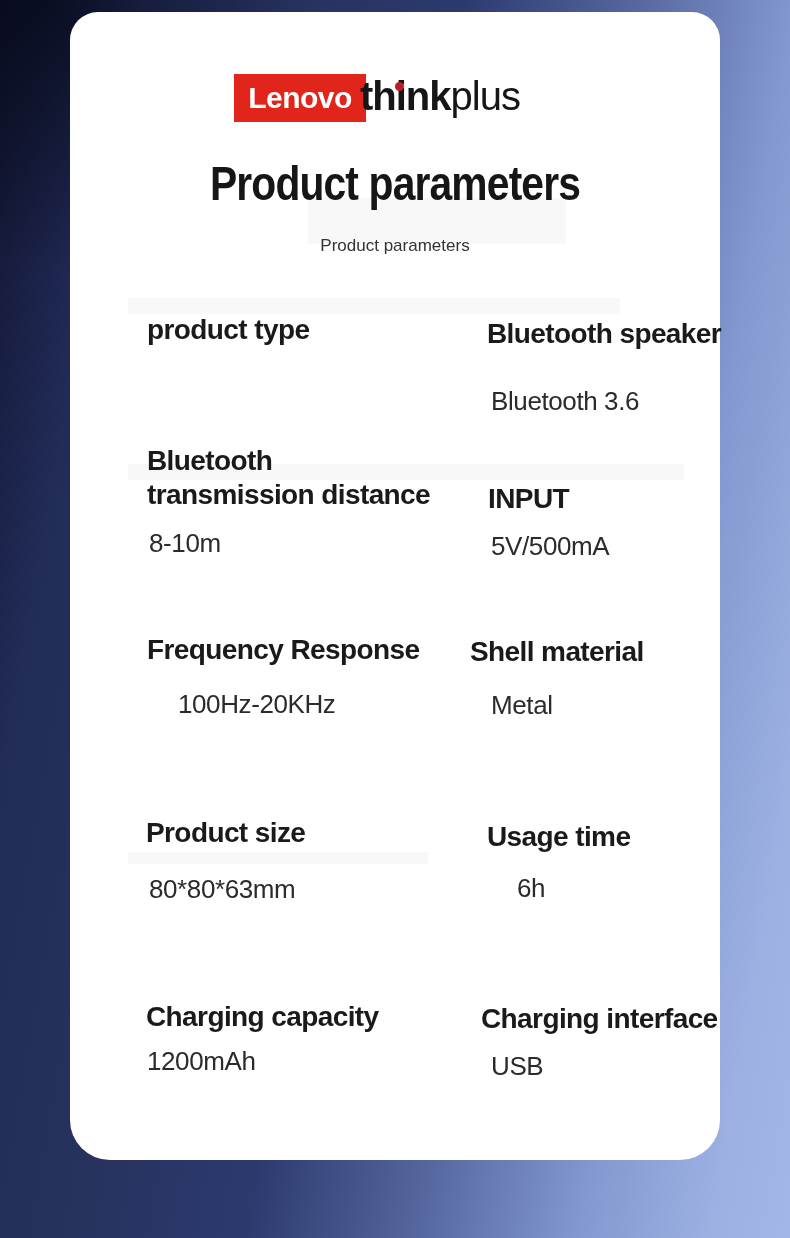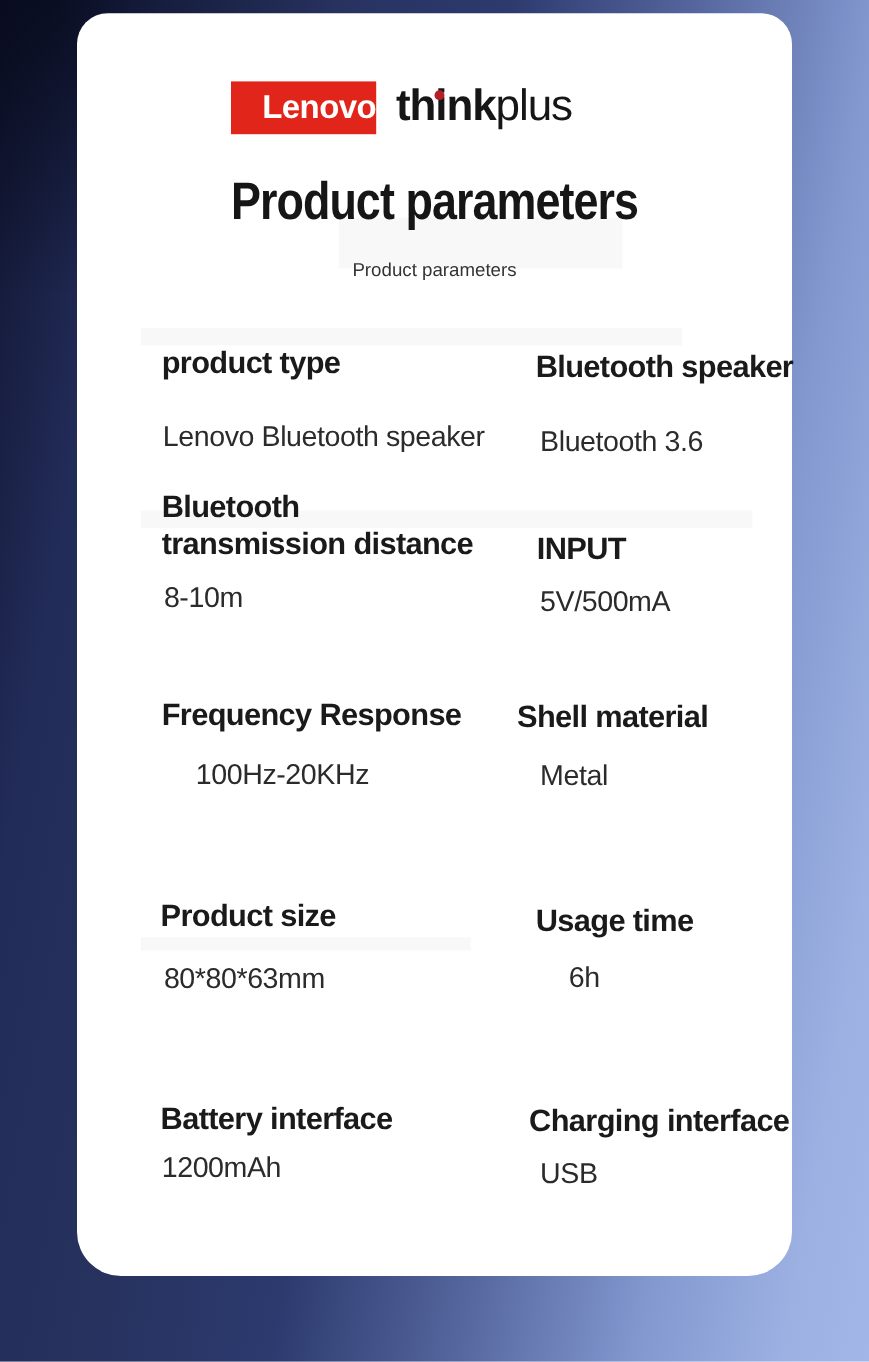--- a/index.html
+++ b/index.html
@@ -26,24 +26,24 @@
   
   .band { position: absolute; background: #f2f2f2; opacity: 0.55; }
   .band-title { left: 238px; top: 186px; width: 258px; height: 46px; }
   .band-row1  { left: 58px;  top: 286px; width: 492px; height: 16px; }
   .band-row2  { left: 58px;  top: 452px; width: 556px; height: 16px; }
   .band-row4  { left: 58px;  top: 840px; width: 300px; height: 12px; }
 
   
   .logo-box {
     position: absolute;
-    left: 140px; top: 62px;
+    left: 164px; top: 62px;
     width: 132px; height: 48px;
     background: #e1251b;
-    display: flex; align-items: center; justify-content: flex-end;
+    display: flex; align-items: center; justify-content: center;
   }
   .logo-box .lenovo-text {
     color: #ffffff;
     font-size: 30px;
     font-weight: 700;
     letter-spacing: -0.5px;
   }
   .thinkplus {
     position: absolute;
     left: 290px; top: 60px;
@@ -145,21 +145,20 @@
       <span class="lenovo-text">Lenovo</span>
     </div>
     <div class="thinkplus">
       <span class="think"><span>think</span><span class="dot-i"></span></span><span class="plus">plus</span>
     </div>
 
     <div class="title">Product parameters</div>
     <div class="subtitle">Product parameters</div>
 
     <div class="cell lbl p0l">product type</div>
-    <div class="cell val p0v">Lenovo Bluetooth speaker</div>
 
     <div class="cell lbl p1l">Bluetooth speaker</div>
     <div class="cell val p1v">Bluetooth 3.6</div>
 
     <div class="cell lbl two-line p2l">Bluetooth
 transmission distance</div>
     <div class="cell val p2v">8-10m</div>
 
     <div class="cell lbl p3l">INPUT</div>
     <div class="cell val p3v">5V/500mA</div>
@@ -169,20 +168,20 @@
 
     <div class="cell lbl p5l">Shell material</div>
     <div class="cell val p5v">Metal</div>
 
     <div class="cell lbl p6l">Product size</div>
     <div class="cell val p6v">80*80*63mm</div>
 
     <div class="cell lbl p7l">Usage time</div>
     <div class="cell val p7v">6h</div>
 
-    <div class="cell lbl p8l">Battery interface</div>
+    <div class="cell lbl p8l">Charging capacity</div>
     <div class="cell val p8v">1200mAh</div>
 
     <div class="cell lbl p9l">Charging interface</div>
     <div class="cell val p9v">USB</div>
 
   </div>
 </div>
 
 </body></html>

